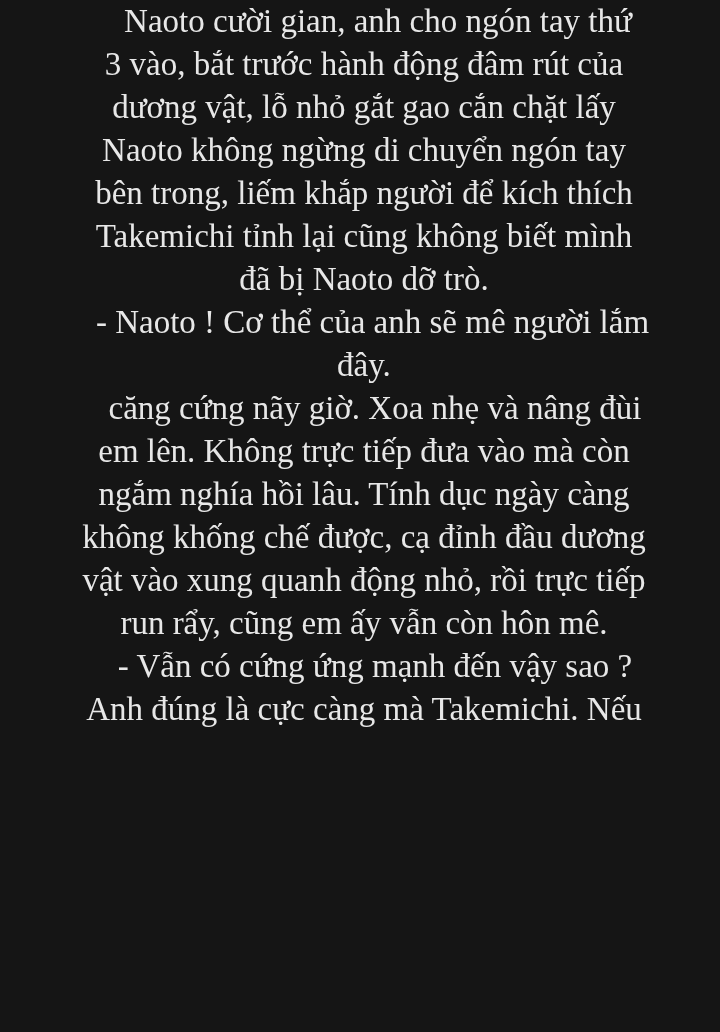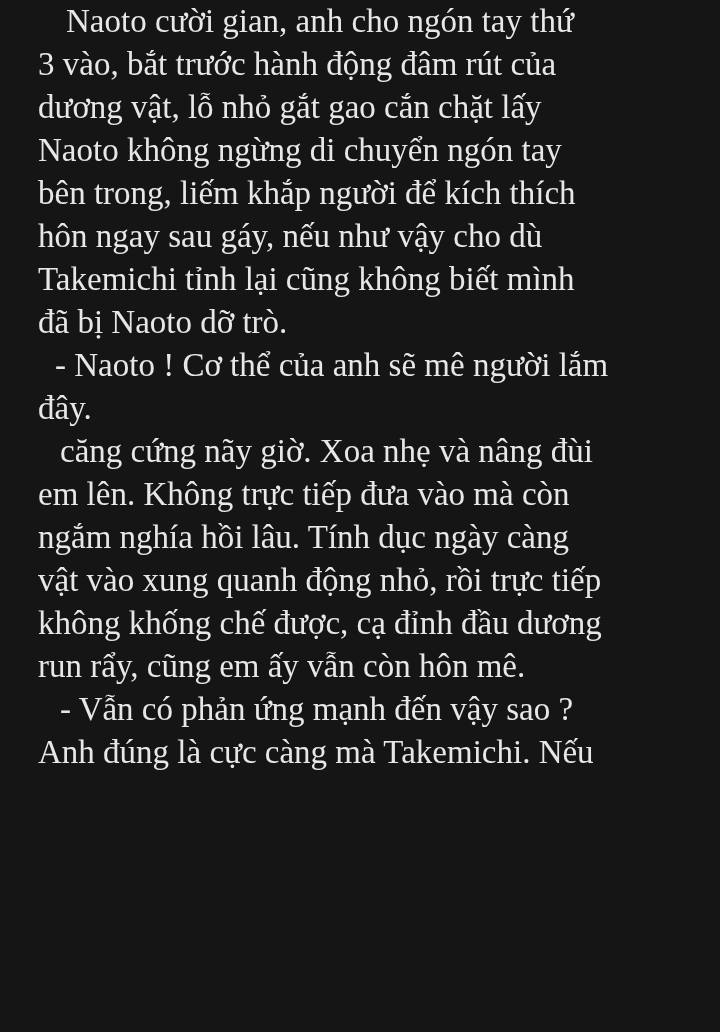--- a/index.html
+++ b/index.html
@@ -21,50 +21,50 @@
     line-height: 43px;
     text-align: left;
   }
   .reader-page p {
     margin: 0;
     padding: 0;
   }
   .line {
     display: block;
     white-space: nowrap;
+    text-align: center;
   }
   
   p:nth-of-type(1) .line:first-child { padding-left: 28px; }
   p:nth-of-type(2) .line:first-child { padding-left: 17px; }
   p:nth-of-type(3) .line:first-child { padding-left: 22px; }
   p:nth-of-type(4) .line:first-child { padding-left: 22px; }
 </style>
 </head>
 <body>
 
 <div class="reader-page">
   <p>
     <span class="line">Naoto cười gian, anh cho ngón tay thứ</span>
     <span class="line">3 vào, bắt trước hành động đâm rút của</span>
     <span class="line">dương vật, lỗ nhỏ gắt gao cắn chặt lấy</span>
     <span class="line">Naoto không ngừng di chuyển ngón tay</span>
     <span class="line">bên trong, liếm khắp người để kích thích</span>
-    <span class="line">hôn ngay sau gáy, nếu như vậy cho dù</span>
     <span class="line">Takemichi tỉnh lại cũng không biết mình</span>
     <span class="line">đã bị Naoto dỡ trò.</span>
   </p>
   <p>
     <span class="line">- Naoto ! Cơ thể của anh sẽ mê người lắm</span>
     <span class="line">đây.</span>
   </p>
   <p>
     <span class="line">căng cứng nãy giờ. Xoa nhẹ và nâng đùi</span>
     <span class="line">em lên. Không trực tiếp đưa vào mà còn</span>
     <span class="line">ngắm nghía hồi lâu. Tính dục ngày càng</span>
+    <span class="line">không khống chế được, cạ đỉnh đầu dương</span>
     <span class="line">vật vào xung quanh động nhỏ, rồi trực tiếp</span>
-    <span class="line">không khống chế được, cạ đỉnh đầu dương</span>
     <span class="line">run rẩy, cũng em ấy vẫn còn hôn mê.</span>
   </p>
   <p>
-    <span class="line">- Vẫn có phản ứng mạnh đến vậy sao ?</span>
+    <span class="line">- Vẫn có cứng ứng mạnh đến vậy sao ?</span>
     <span class="line">Anh đúng là cực càng mà Takemichi. Nếu</span>
   </p>
 </div>
 
 </body></html>

